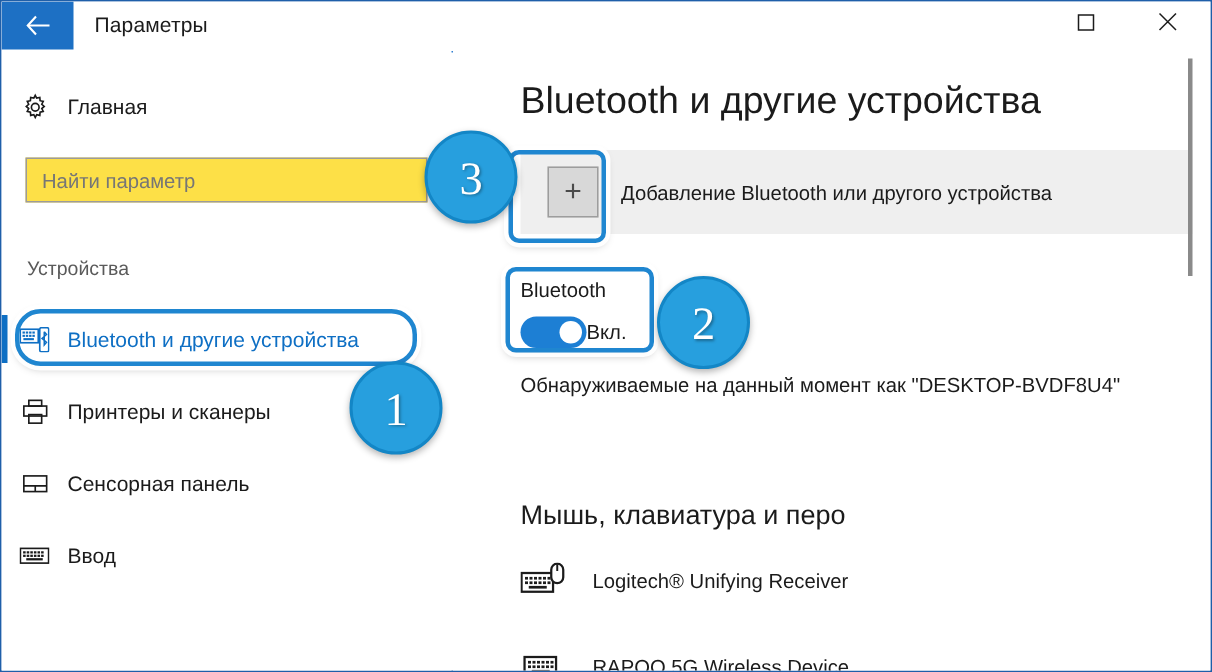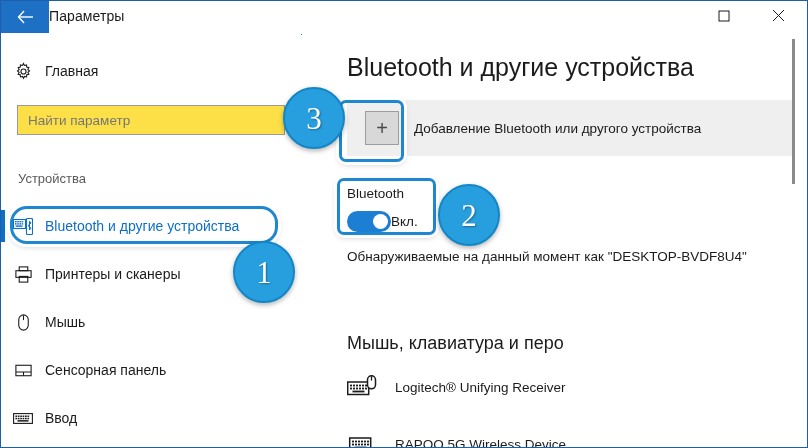--- a/index.html
+++ b/index.html
@@ -38,21 +38,21 @@
     width: 48px; height: 32px;
     background: #1d70c4;
     display: flex;
     align-items: center;
     justify-content: center;
     cursor: pointer;
   }
   #back-button svg { display: block; }
   #app-title {
     position: absolute;
-    left: 48px; top: 7px;
+    left: 62px; top: 7px;
     font-size: 14px;
     color: #1b1b1b;
     letter-spacing: .1px;
   }
   .caption-btn {
     position: absolute;
     top: 0;
     width: 46px; height: 32px;
     display: flex;
     align-items: center;
@@ -397,31 +397,20 @@
             <g fill="none" stroke="#1b1b1b" stroke-width="1.15">
               <rect x="5.5" y="2" width="9" height="4"></rect>
               <rect x="2" y="6" width="16" height="7"></rect>
               <rect x="5.5" y="12" width="9" height="6"></rect>
             </g>
           </svg>
         </span>
         <span class="lbl">Принтеры и сканеры</span>
       </div>
 
-      <div class="nav-item">
-        <span class="ic">
-          <svg width="19" height="19" viewBox="0 0 20 20">
-            <g fill="none" stroke="#1b1b1b" stroke-width="1.15">
-              <rect x="5" y="2" width="10" height="16" rx="5"></rect>
-              <path d="M10 2.5 V7.5"></path>
-            </g>
-          </svg>
-        </span>
-        <span class="lbl">Мышь</span>
-      </div>
 
       <div class="nav-item">
         <span class="ic">
           <svg width="19" height="19" viewBox="0 0 20 20">
             <g fill="none" stroke="#1b1b1b" stroke-width="1.15">
               <rect x="2" y="4.5" width="16" height="11"></rect>
               <path d="M2 11.5 H18 M10 11.5 V15.5"></path>
             </g>
           </svg>
         </span>

